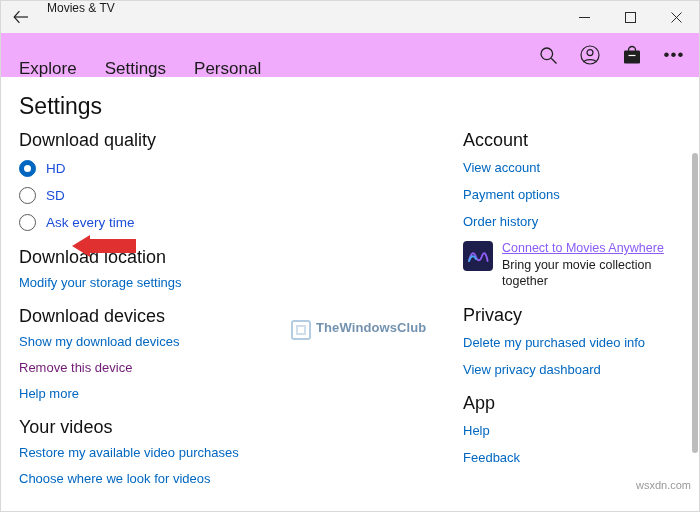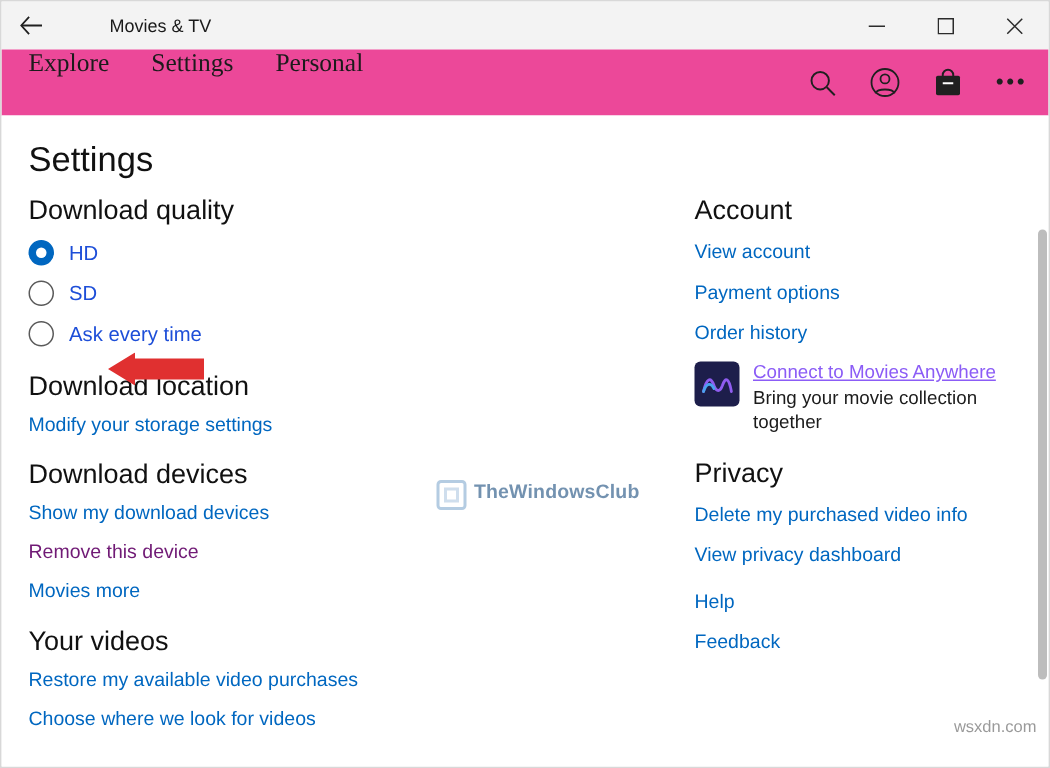--- a/index.html
+++ b/index.html
@@ -21,24 +21,22 @@
     background: #ffffff;
     border: 1px solid #d8d8d8;
     box-sizing: border-box;
     overflow: hidden;
   }
 
   
   .titlebar {
     height: 32px;
     display: flex;
-    align-items: center;
     background: #f3f3f3;
     position: relative;
-    gap: 26px;
   }
   .tb-back {
     width: 40px;
     height: 32px;
     display: flex;
     align-items: center;
     justify-content: center;
     color: #333;
     font-size: 15px;
   }
@@ -61,27 +59,26 @@
     align-items: center;
     justify-content: center;
     font-size: 11px;
     color: #2b2b2b;
   }
   .tb-btn.close-btn { font-size: 13px; }
 
   
   .navbar {
     height: 44px;
-    background: #ec4899;
-    display: flex;
-    align-items: flex-start;
+    background: #f0abfc;
+    display: flex;
+    align-items: flex-end;
     padding: 0 14px 0 18px;
     position: relative;
     box-sizing: border-box;
-    font-family: Liberation Serif, serif;
   }
   .nav-tabs {
     display: flex;
     align-items: center;
     gap: 28px;
   }
   .nav-tab {
     font-size: 17px;
     color: #1b1b1b;
     line-height: 1;
@@ -391,21 +388,21 @@
 
         <div class="group">
           <div class="section-head tight">Download location</div>
           <a class="link" href="#">Modify your storage settings</a>
         </div>
 
         <div class="group">
           <div class="section-head tight">Download devices</div>
           <a class="link" href="#">Show my download devices</a>
           <div class="static-text">Remove this device</div>
-          <a class="link" href="#">Movies more</a>
+          <a class="link" href="#">Help more</a>
         </div>
 
         <div class="group">
           <div class="section-head tight">Your videos</div>
           <a class="link" href="#">Restore my available video purchases</a>
           <a class="link" href="#">Choose where we look for videos</a>
         </div>
 
       </div>
 
@@ -431,20 +428,21 @@
           </div>
         </div>
 
         <div class="group">
           <div class="section-head">Privacy</div>
           <a class="link" href="#">Delete my purchased video info</a>
           <a class="link" href="#">View privacy dashboard</a>
         </div>
 
         <div class="group">
+          <div class="section-head">App</div>
           <a class="link" href="#">Help</a>
           <a class="link" href="#">Feedback</a>
         </div>
 
       </div>
     </div>
 
     <div class="watermark">
       <span class="wm-badge"></span>
       <span class="wm-text">TheWindowsClub</span>

